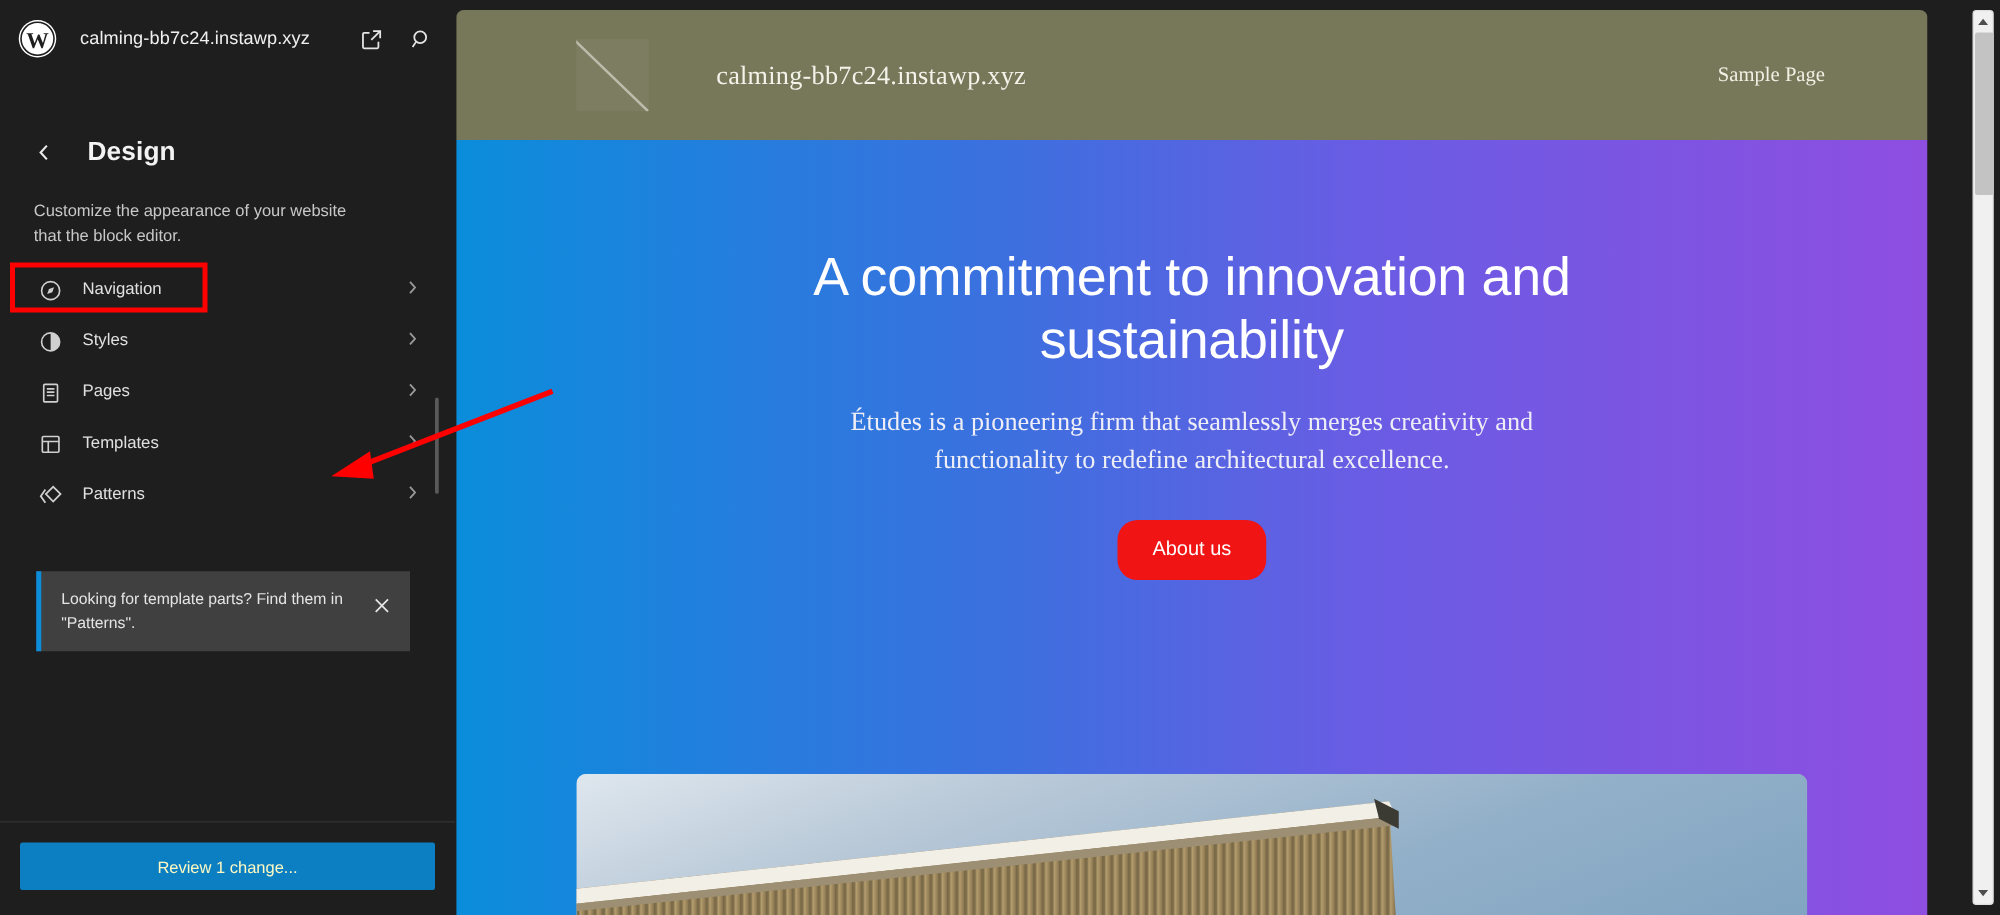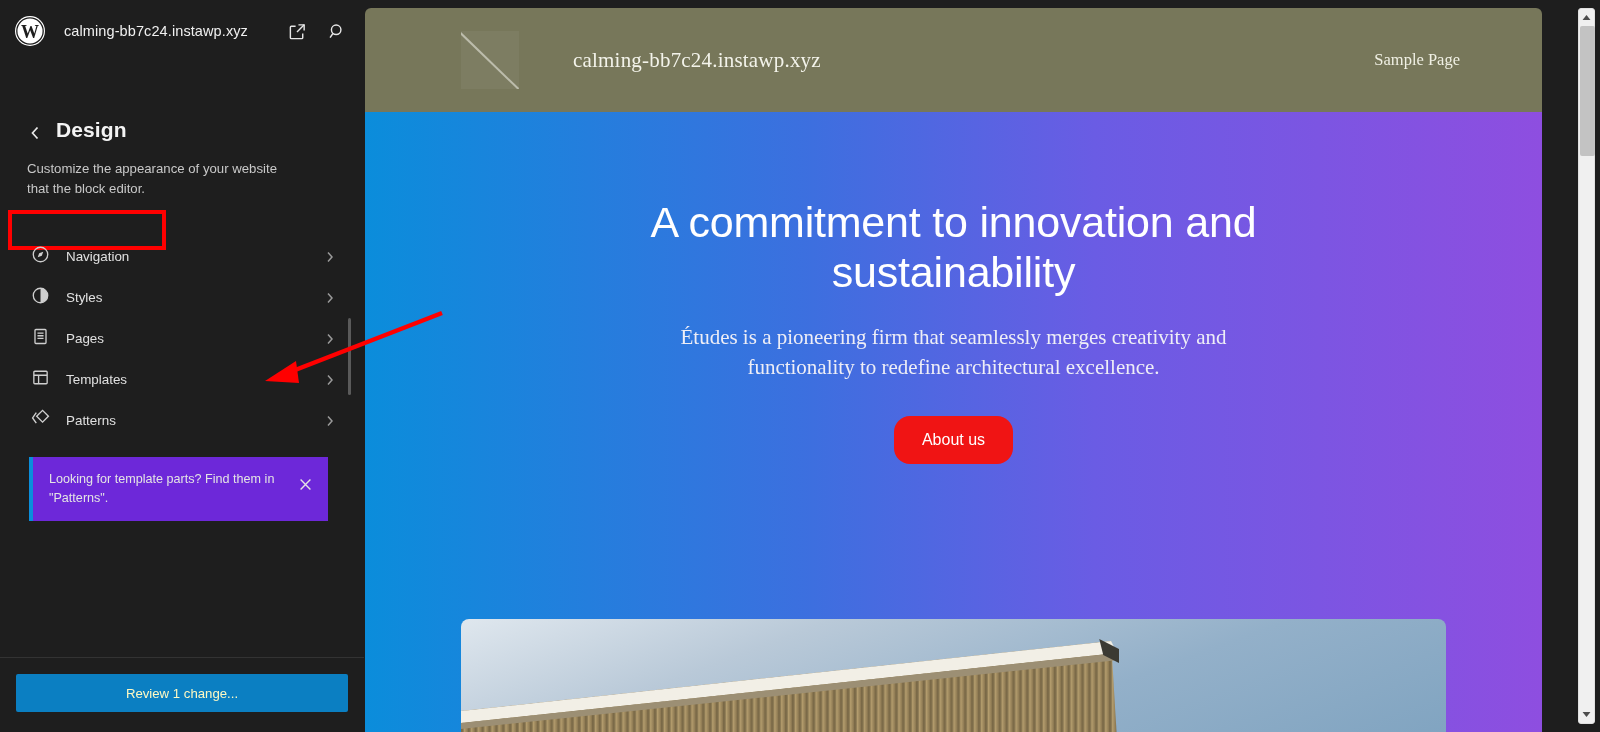--- a/index.html
+++ b/index.html
@@ -27,57 +27,57 @@
     margin-left: 18px; color: #f0f0f0; font-size: 14.5px; letter-spacing: .1px;
     white-space: nowrap; overflow: hidden; text-overflow: ellipsis; flex: 1 1 auto;
   }
   .hdr-icons { display: flex; align-items: center; gap: 18px; margin-left: 10px; }
   .hdr-icon { width: 22px; height: 22px; display: flex; align-items: center; justify-content: center; cursor: pointer; }
   .hdr-icon svg { display: block; }
 
   
   .design-wrap { position: relative; margin: 40px 0 0 0; padding: 0 16px; }
   .design-row {
-    display: flex; align-items: flex-end; gap: 14px;
+    display: flex; align-items: center; gap: 28px;
     width: 158px; height: 40px; padding-left: 12px;
   }
   .back-chevron { color: #e8e8e8; display: flex; align-items: center; }
   .design-title { color: #f3f3f3; font-size: 21px; font-weight: bold; letter-spacing: .1px; }
   .annot-box {
     position: absolute; left: 8px; top: 108px;
     width: 158px; height: 40px;
     border: 4px solid #ff0000; pointer-events: none;
   }
 
   .design-desc {
     color: #c8c8c8; font-size: 13.2px; line-height: 1.55;
     padding: 17px 40px 0 27px; max-width: 330px;
   }
 
   
   .menu { margin-top: 23px; padding: 0 16px 0 16px; position: relative; }
   .menu-item {
-    display: flex; align-items: flex-end;
+    display: flex; align-items: flex-start;
     height: 41px; padding: 0 12px 0 12px;
     cursor: pointer; border-radius: 2px;
   }
   .mi-icon { width: 24px; flex: 0 0 24px; display: flex; align-items: center; justify-content: center; color: #cfcfcf; }
   .mi-label { color: #e0e0e0; font-size: 13.4px; margin-left: 14px; flex: 1 1 auto; }
   .mi-chevron { color: #9a9a9a; display: flex; align-items: center; }
 
   .sb-scrollbar {
     position: absolute; left: 348px; top: 318px;
     width: 3px; height: 77px; background: #5a5a5a; border-radius: 2px;
   }
 
   
   .notice-wrap { padding: 29px 36px 0 29px; }
   .notice {
     display: flex; align-items: flex-start;
-    background: #6d28d9; border-left: 4px solid #0b8ddb;
+    background: #404040; border-left: 4px solid #0b8ddb;
     padding: 13px 10px 13px 16px; min-height: 63px;
   }
   .notice-text { color: #e4e4e4; font-size: 12.6px; line-height: 1.5; flex: 1 1 auto; padding-right: 8px; }
   .notice-close { width: 26px; height: 26px; flex: 0 0 26px; display: flex; align-items: center; justify-content: center; cursor: pointer; color: #e4e4e4; margin-top: 2px;}
 
   
   .sb-spacer { flex: 1 1 auto; }
   .sb-footer { border-top: 1px solid #333; padding: 16px 16px 20px 16px; }
   .review-btn {
     display: block; width: 100%; height: 38px;

